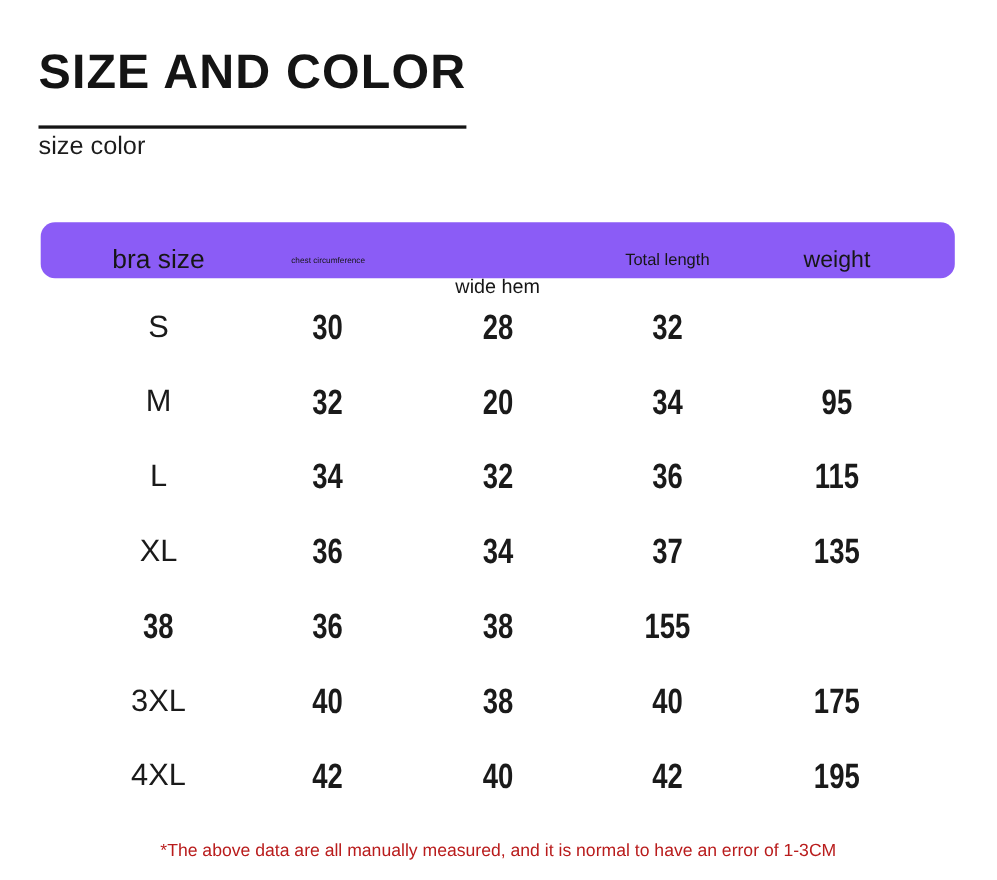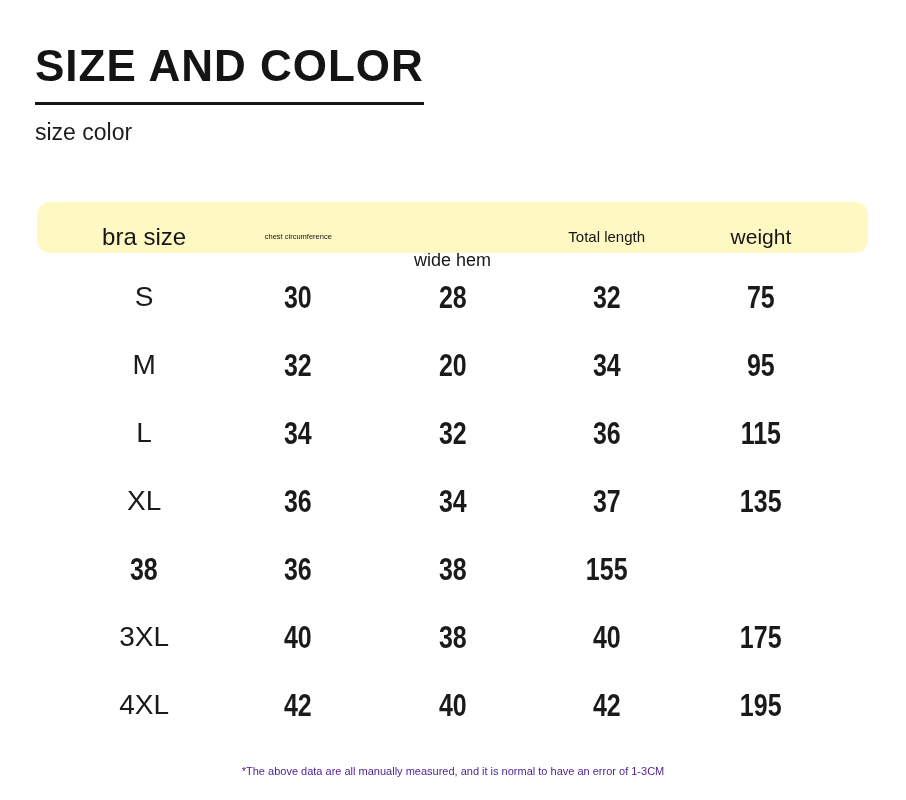--- a/index.html
+++ b/index.html
@@ -18,39 +18,39 @@
   .title {
     position: absolute;
     left: 35px;
     top: 44px;
     font-size: 44px;
     font-weight: 700;
     letter-spacing: 1px;
     line-height: 1;
     color: #141414;
     border-bottom: 3px solid #141414;
-    padding-bottom: 14px;
+    padding-bottom: 26px;
     display: inline-block;
     white-space: nowrap;
   }
   .subtitle {
     position: absolute;
     left: 35px;
     top: 119px;
     font-size: 23px;
     font-weight: 400;
     color: #1c1c1c;
   }
   .header-band {
     position: absolute;
     left: 37px;
     top: 202px;
     width: 831px;
     height: 51px;
-    background: #fef9c3;
+    background: #8b5cf6;
     border-radius: 13px;
     display: grid;
     grid-template-columns: repeat(5, 1fr);
     align-items: center;
     padding: 0 30px;
     box-sizing: border-box;
   }
   .header-band .hcell {
     text-align: center;
     white-space: nowrap;
@@ -92,22 +92,22 @@
     display: inline-block;
     transform: scaleX(0.78);
     transform-origin: center;
   }
   .footnote {
     position: absolute;
     left: 0;
     top: 765px;
     width: 906px;
     text-align: center;
-    font-size: 11px;
-    color: #4c1d95;
+    font-size: 16px;
+    color: #b91c1c;
   }
 </style>
 </head>
 <body>
 
 <div class="title">SIZE AND COLOR</div>
 <div class="subtitle">size color</div>
 
 <div class="header-band">
   <div class="hcell h-brasize">bra size</div>
@@ -116,21 +116,20 @@
   <div class="hcell h-totallen">Total length</div>
   <div class="hcell h-weight">weight</div>
 </div>
 
 <div class="rows">
   <div class="row">
     <div class="cell size-label">S</div>
     <div class="cell num"><span class="squeeze">30</span></div>
     <div class="cell num"><span class="squeeze">28</span></div>
     <div class="cell num"><span class="squeeze">32</span></div>
-    <div class="cell num"><span class="squeeze">75</span></div>
   </div>
   <div class="row">
     <div class="cell size-label">M</div>
     <div class="cell num"><span class="squeeze">32</span></div>
     <div class="cell num"><span class="squeeze">20</span></div>
     <div class="cell num"><span class="squeeze">34</span></div>
     <div class="cell num"><span class="squeeze">95</span></div>
   </div>
   <div class="row">
     <div class="cell size-label">L</div>

